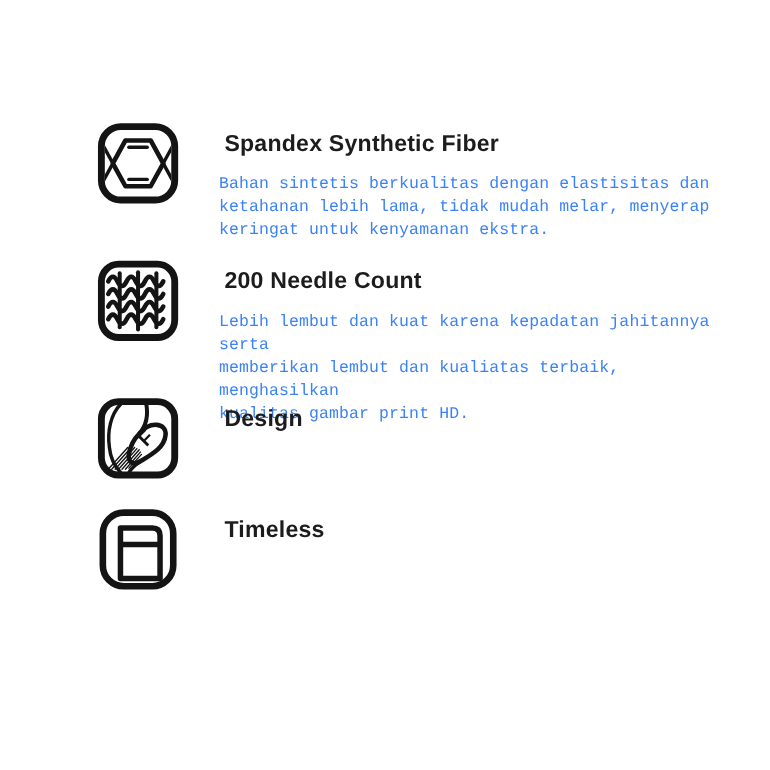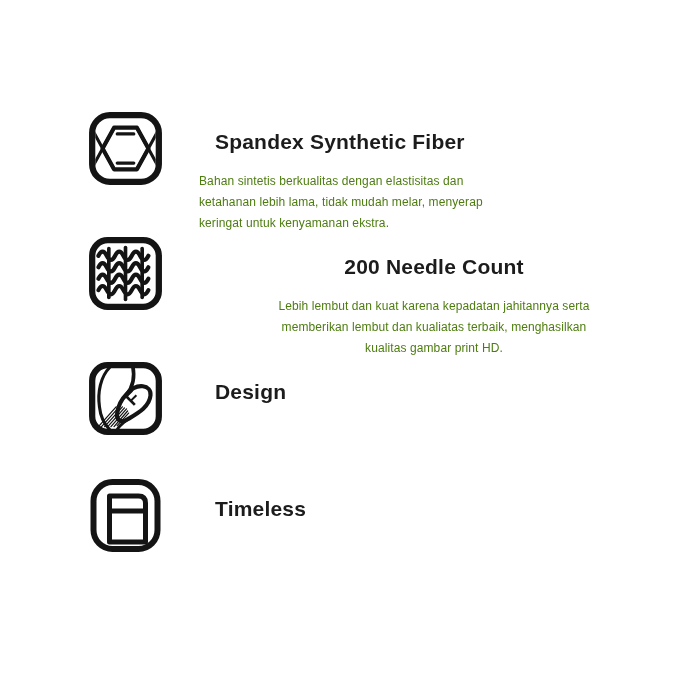--- a/index.html
+++ b/index.html
@@ -30,39 +30,40 @@
   .feature-icon svg {
     display: block;
     width: 75px;
     height: 75px;
   }
   .feature-text {
     width: 470px;
     padding-top: 2px;
   }
   .feature-title {
-    margin: 16px;
+    margin: 5px;
     font-size: 21px;
     line-height: 26px;
     font-weight: 700;
     letter-spacing: 0.2px;
     color: #1c1c1c;
   }
   .feature-desc {
     margin: 13px 0 0 0;
-    font-size: 12px;
+    font-size: 15px;
     line-height: 21px;
     letter-spacing: 0.1px;
-    color: #4d7c0f;
+    color: #3b82f6;
     white-space: pre-line;
+    font-family: Liberation Mono, monospace;
   }
   .row-1 { top: 111px; }
-  .row-2 { top: 236px; text-align: center; }
+  .row-2 { top: 236px; }
   .row-3 { top: 361px; }
-  .row-4 { top: 478px; }
+  .row-4 { top: 462px; }
 </style>
 </head>
 <body>
 
 <div class="canvas">
 
   <div class="feature row-1">
     <div class="feature-icon">
       <svg viewBox="0 0 72 72" xmlns="http://www.w3.org/2000/svg">
         <defs>

